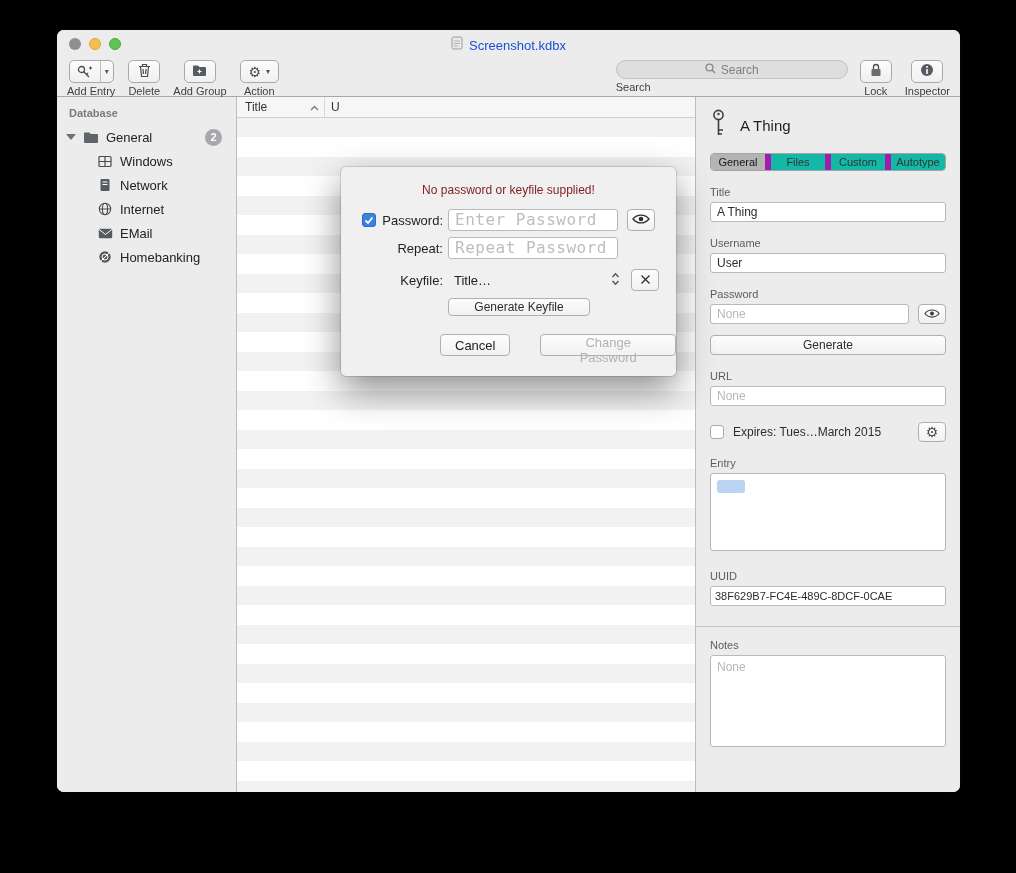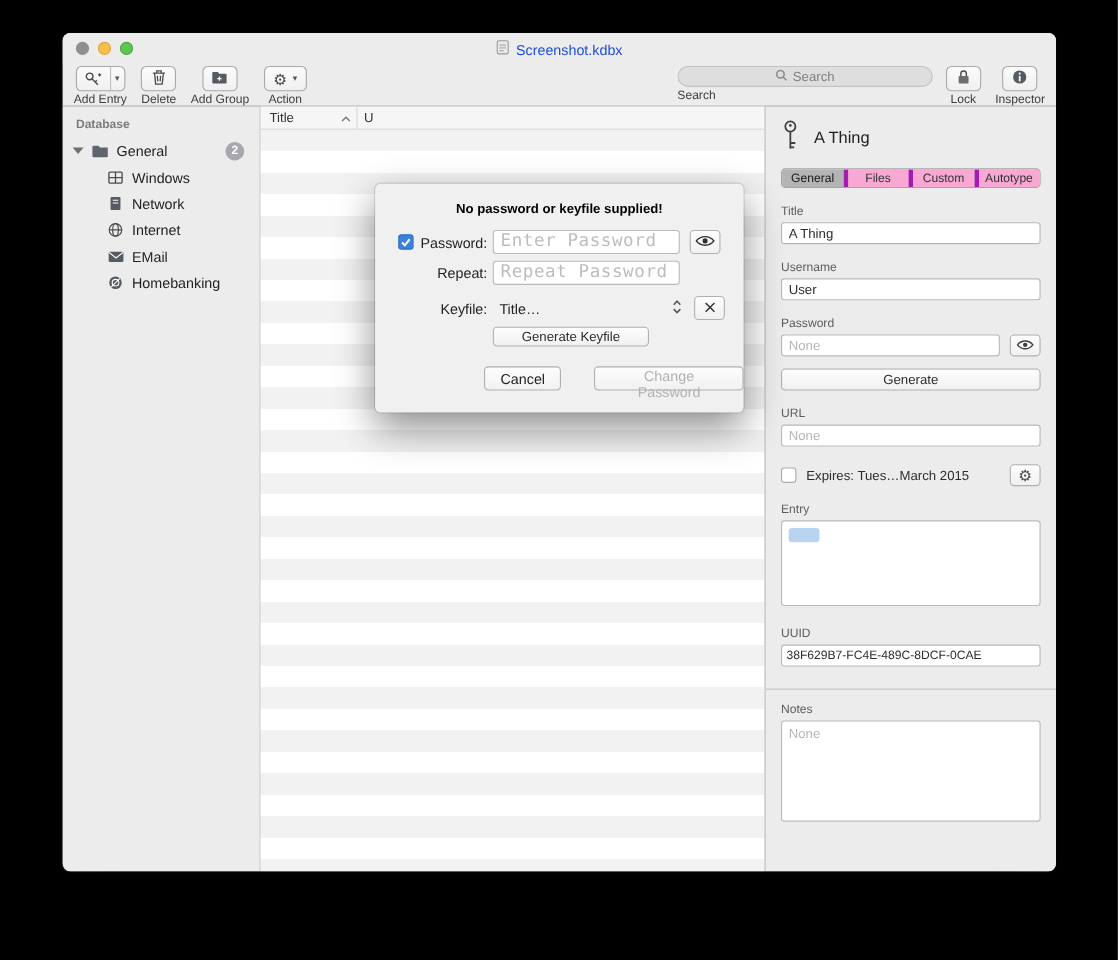--- a/index.html
+++ b/index.html
@@ -64,21 +64,21 @@
       #f2f2f2 0 19.5px, #ffffff 19.5px 39px); }
 
   
   .inspector { width:265px; flex:none; background:#ececec; border-left:1px solid #bdbdbd;
     padding:13px 14px 0 14px; overflow:hidden; }
   .insp-head { display:flex; align-items:center; gap:13px; height:30px; }
   .insp-title { font-size:15px; color:#1f1f1f; }
   .seg-tabs { display:flex; margin-top:13px; height:18px; border:1px solid #a4a4a4; border-radius:4px;
     overflow:hidden; font-size:11px; }
   .seg-tab { flex:1; display:flex; align-items:center; justify-content:center; color:#333;
-    background:#f9a8d4; border-left:4px solid #a21caf; white-space:nowrap; padding:0 4px; }
+    background:#14b8a6; border-left:6px solid #a21caf; white-space:nowrap; padding:0 4px; }
   .seg-tab:first-child { border-left:none; }
   .seg-tab.sel { background:#b4b4b4; color:#161616; }
   .insp-label { font-size:11px; color:#5d5d5d; margin:15px 0 4px; }
   .field { width:100%; height:20px; background:#fff; border:1px solid #b9b9b9; border-radius:3px;
     font-size:12px; color:#2d2d2d; padding:0 6px; font-family:"Liberation Sans",sans-serif; }
   .field::placeholder { color:#b7b7b7; }
   .row { display:flex; align-items:center; gap:9px; }
   .sq-btn { width:28px; height:20px; background:linear-gradient(#fdfdfd,#f1f1f1); border:1px solid #b0b0b0;
     border-radius:4px; display:flex; align-items:center; justify-content:center; flex:none; }
   .wide-btn { width:100%; height:20px; background:linear-gradient(#fdfdfd,#f1f1f1);
@@ -98,21 +98,21 @@
   .notes-area { width:100%; height:92px; background:#fff; border:1px solid #b9b9b9; border-radius:3px;
     font-size:12px; color:#2d2d2d; padding:4px 6px; resize:none;
     font-family:"Liberation Sans",sans-serif; }
   .notes-area::placeholder { color:#b7b7b7; }
   .gear-glyph { font-size:14px; color:#4a4a4a; line-height:1; }
 
   
   .dialog { position:absolute; left:284px; top:70px; width:335px; background:#f0f0f0;
     border-radius:5px; box-shadow:0 14px 36px rgba(0,0,0,.45), 0 0 0 1px rgba(0,0,0,.12);
     padding:16px 0 20px; z-index:10; }
-  .dlg-msg { text-align:center; font-size:12px; color:#000000; font-weight:bold; }
+  .dlg-msg { text-align:center; font-size:12px; color:#7f1d1d; font-weight:normal; }
   .dlg-row { display:flex; align-items:center; margin-top:6px; }
   .dlg-row.first { margin-top:12px; }
   .dlg-label-cell { width:102px; display:flex; align-items:center; justify-content:flex-end;
     gap:6px; flex:none; }
   .dlg-label { font-size:13px; color:#222; white-space:nowrap; }
   .dlg-field { width:170px; height:22px; margin-left:5px; background:#fff; border:1px solid #b9b9b9;
     border-radius:3px; font-size:16px; padding:0 6px; }
   .dlg-field::placeholder { color:#bdbdbd; font-family:"DejaVu Sans Mono", monospace; letter-spacing:.5px; }
   .dlg-sq { width:28px; height:22px; margin-left:9px; background:linear-gradient(#fdfdfd,#f1f1f1);
     border:1px solid #b0b0b0; border-radius:4px; display:flex; align-items:center; justify-content:center; flex:none; }

